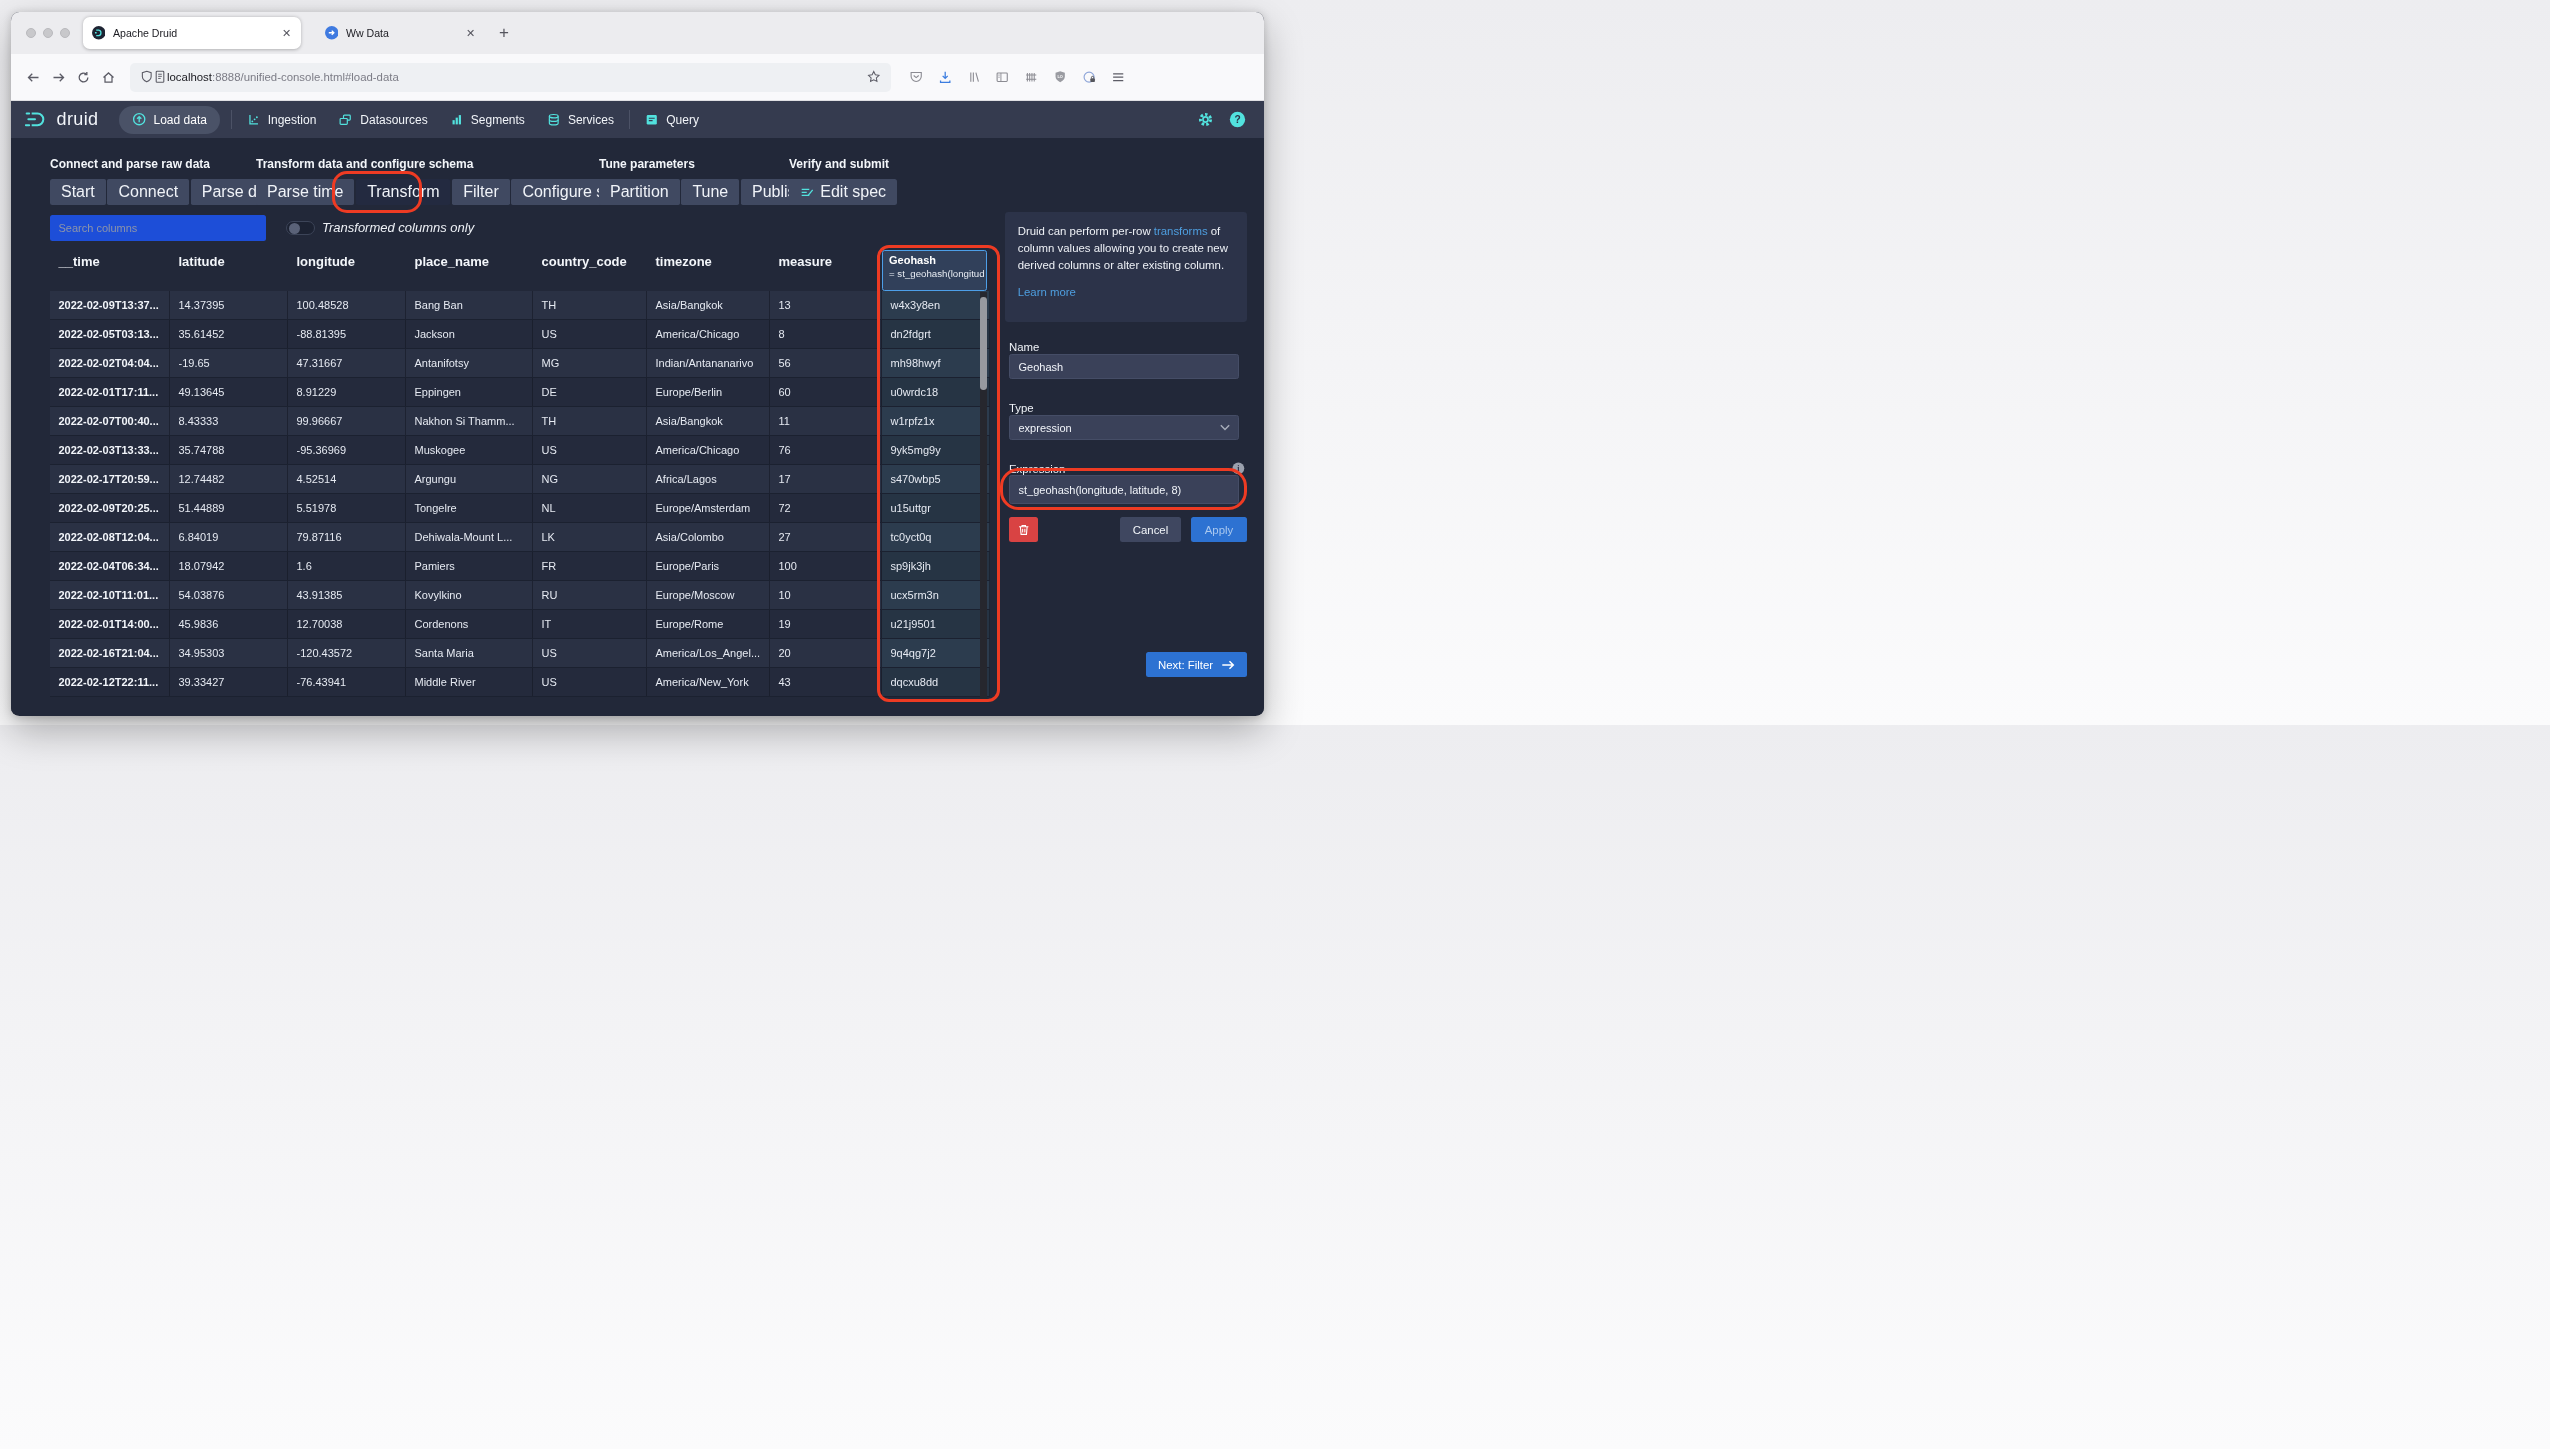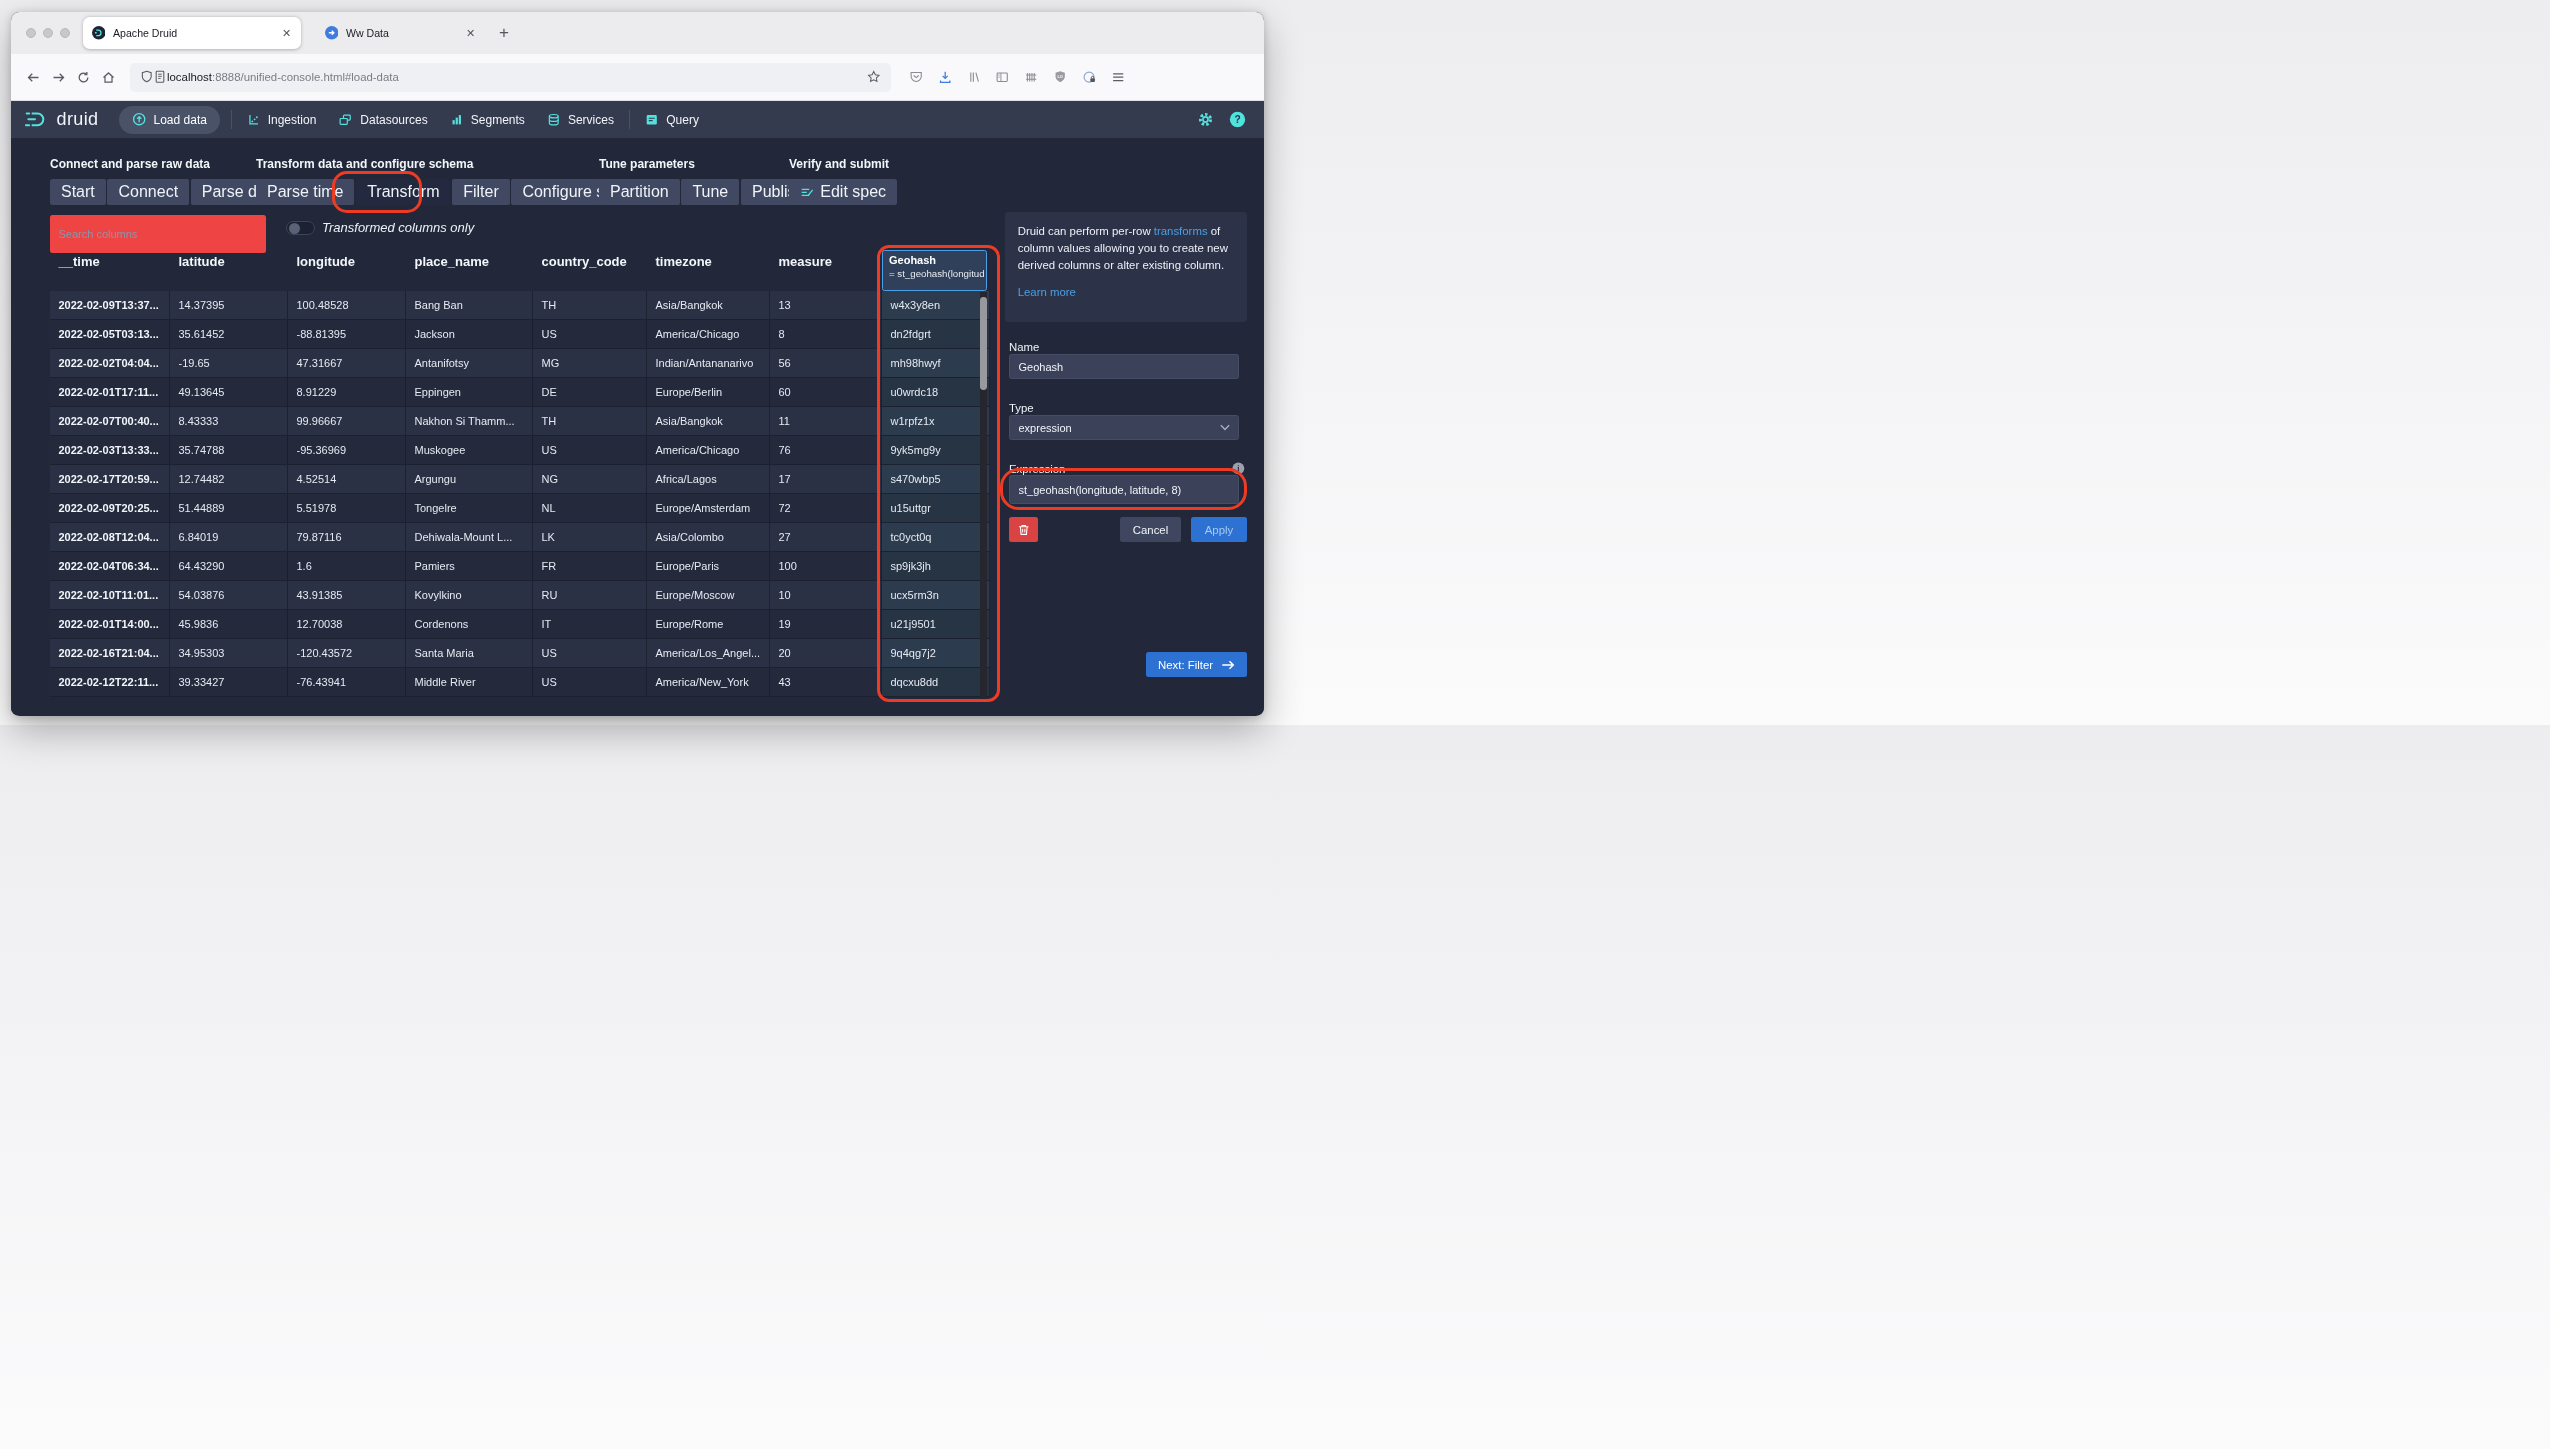--- a/index.html
+++ b/index.html
@@ -46,21 +46,21 @@
   .steps { top:41px; display:flex; }
   .step-btn { height:26px; background:#404961; color:#f0f3f8; font-size:16px; display:flex; align-items:center;
     padding:0 11px; margin-right:1.7px; border-radius:1.7px; white-space:nowrap; }
   .step-btn:first-child { border-radius:2.5px 1.7px 1.7px 2.5px; }
   .step-btn:last-child { border-radius:1.7px 2.5px 2.5px 1.7px; margin-right:0; }
   .step-btn.current { background:#232a40; }
   .step-btn .icn { margin-right:6.8px; display:flex; }
 
   .ring { border:3.4px solid #ee3b23; border-radius:15px; pointer-events:none; z-index:5; }
 
-  .search-input { left:39px; top:77px; width:216px; height:38px; background:#ef4444; border:none; border-radius:2.5px;
+  .search-input { left:39px; top:77px; width:216px; height:26px; background:#1d4ed8; border:none; border-radius:2.5px;
     color:#e8ecf3; font-size:11px; padding:0 8.5px; font-family:inherit; }
   .search-input::placeholder { color:#8d95a9; }
   .toggle { left:275px; top:83px; width:29px; height:14.4px; background:#1c2232; border:0.8px solid #3c4458; border-radius:7.6px; }
   .knob { position:absolute; left:1.7px; top:0.8px; width:11px; height:11px; border-radius:50%; background:#5a6278; }
   .toggle-label { left:311px; top:82px; font-size:13px; color:#eef1f6;font-style:italic; }
 
   
   .tbl { left:39px; top:110px; width:940px; }
   .grid { display:grid; grid-template-columns:120px 118px 118px 127px 114px 123px 112px 108px; }
   .thead { height:43px; }
@@ -464,21 +464,21 @@
             <div class="td">79.87116</div>
             <div class="td">Dehiwala-Mount L...</div>
             <div class="td">LK</div>
             <div class="td">Asia/Colombo</div>
             <div class="td">27</div>
             <div class="td geo">tc0yct0q</div>
           </div>
 
           <div class="grid tr">
             <div class="td t">2022-02-04T06:34...</div>
-            <div class="td">64.43290</div>
+            <div class="td">18.07942</div>
             <div class="td">1.6</div>
             <div class="td">Pamiers</div>
             <div class="td">FR</div>
             <div class="td">Europe/Paris</div>
             <div class="td">100</div>
             <div class="td geo">sp9jk3jh</div>
           </div>
 
           <div class="grid tr">
             <div class="td t">2022-02-10T11:01...</div>

